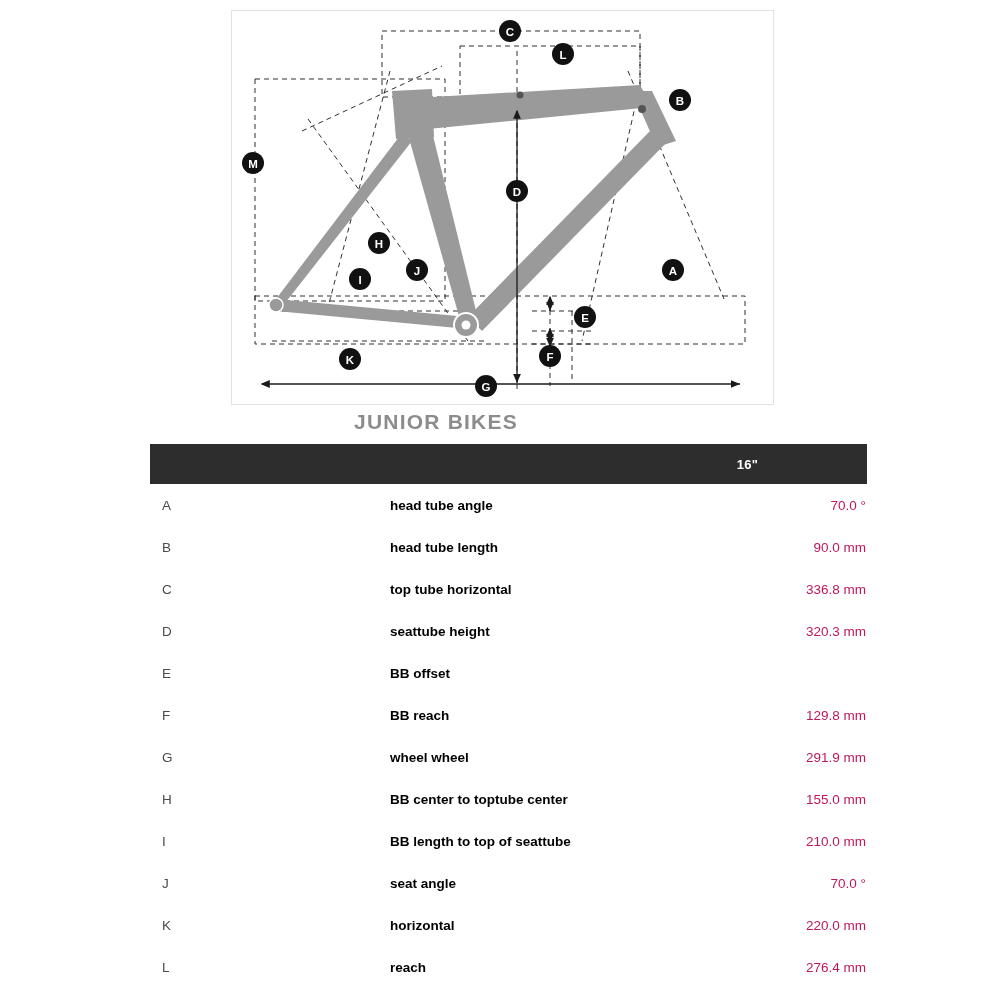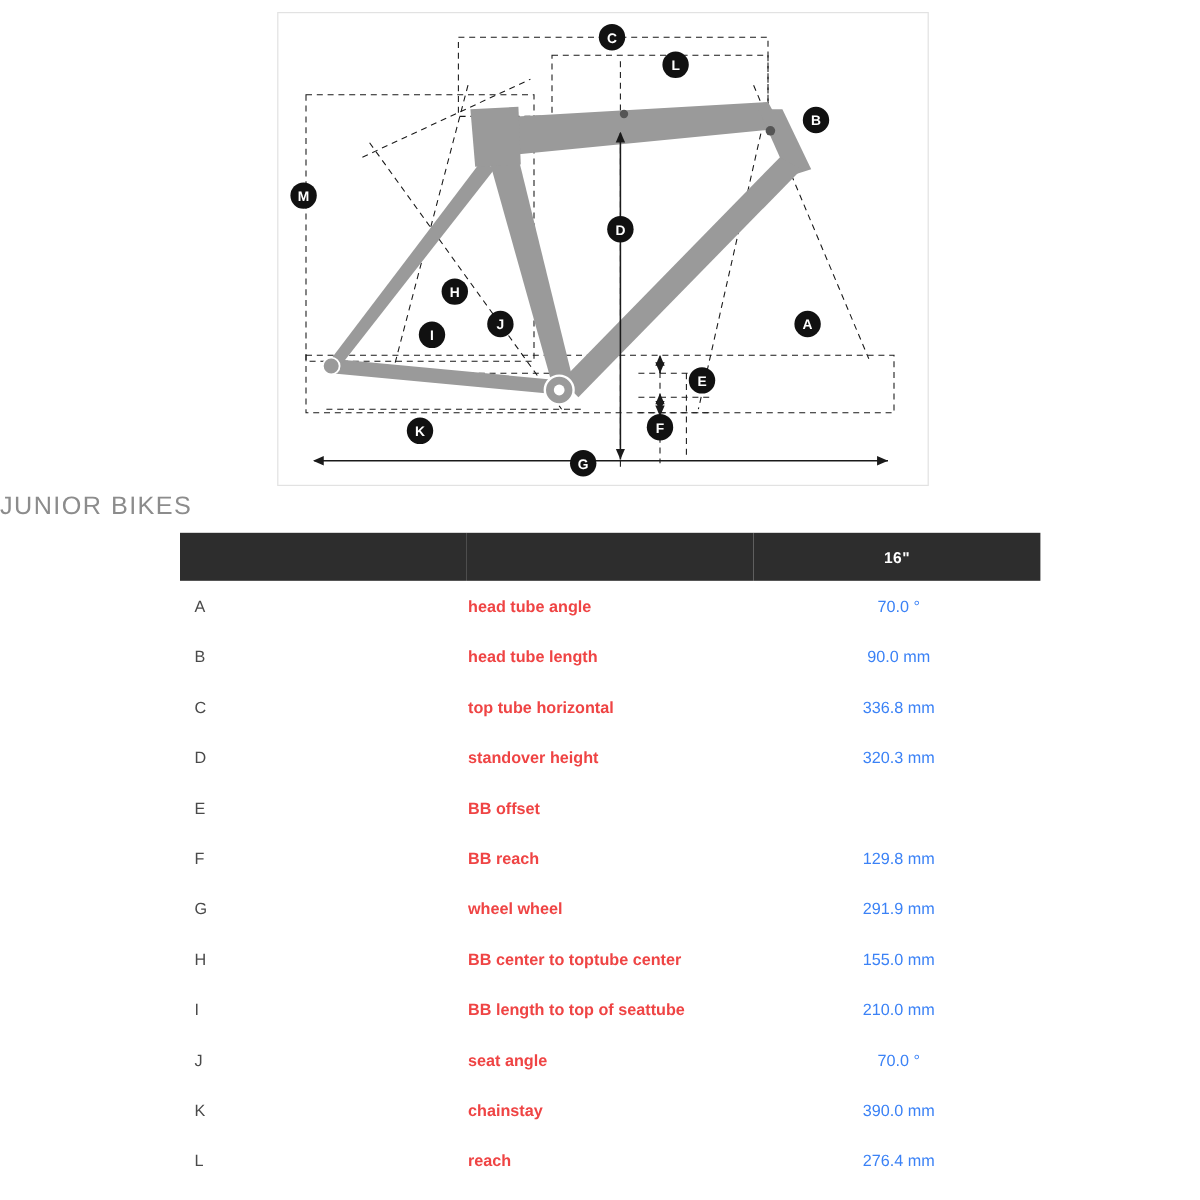--- a/index.html
+++ b/index.html
@@ -34,25 +34,25 @@
   .diagram-wrap svg {
     display: block;
   }
 
   
   .section-title {
     position: absolute;
     left: 0;
     top: 410px;
     width: 872px;
-    text-align: left;
+    text-align: center;
     font-size: 21px;
     letter-spacing: 1.2px;
     color: #8c8c8c;
-    font-weight: 400;
+    font-weight: 700;
   }
 
   
   .geo-table {
     position: absolute;
     left: 150px;
     top: 444px;
     width: 717px;
     border-collapse: collapse;
     table-layout: fixed;
@@ -74,29 +74,29 @@
   }
   .col-letter {
     width: 54px;
     color: #4a4a4a;
     font-weight: 400;
     padding-left: 12px;
     font-size: 13.5px;
   }
   .col-name {
     width: 350px;
-    color: #ef4444;
+    color: #000000;
     font-weight: bold;
     font-size: 13.5px;
   }
   .col-value {
-    color: #3b82f6;
+    color: #be185d;
     font-weight: 400;
     font-size: 13.5px;
-    text-align: center;
+    text-align: right;
     padding-left: 4px;
   }
   .spacer-head {
     background: transparent;
   }
 </style>
 </head>
 <body>
 
 <div class="page">
@@ -243,21 +243,21 @@
         <td class="col-name">head tube length</td>
         <td class="col-value">90.0 mm</td>
       </tr>
       <tr>
         <td class="col-letter">C</td>
         <td class="col-name">top tube horizontal</td>
         <td class="col-value">336.8 mm</td>
       </tr>
       <tr>
         <td class="col-letter">D</td>
-        <td class="col-name">standover height</td>
+        <td class="col-name">seattube height</td>
         <td class="col-value">320.3 mm</td>
       </tr>
       <tr>
         <td class="col-letter">E</td>
         <td class="col-name">BB offset</td>
         <td class="col-value"></td>
       </tr>
       <tr>
         <td class="col-letter">F</td>
         <td class="col-name">BB reach</td>
@@ -278,22 +278,22 @@
         <td class="col-name">BB length to top of seattube</td>
         <td class="col-value">210.0 mm</td>
       </tr>
       <tr>
         <td class="col-letter">J</td>
         <td class="col-name">seat angle</td>
         <td class="col-value">70.0 °</td>
       </tr>
       <tr>
         <td class="col-letter">K</td>
-        <td class="col-name">chainstay</td>
-        <td class="col-value">390.0 mm</td>
+        <td class="col-name">horizontal</td>
+        <td class="col-value">220.0 mm</td>
       </tr>
       <tr>
         <td class="col-letter">L</td>
         <td class="col-name">reach</td>
         <td class="col-value">276.4 mm</td>
       </tr>
       <tr>
         <td class="col-letter">M</td>
         <td class="col-name">stack</td>
         <td class="col-value">325.8 mm</td>

